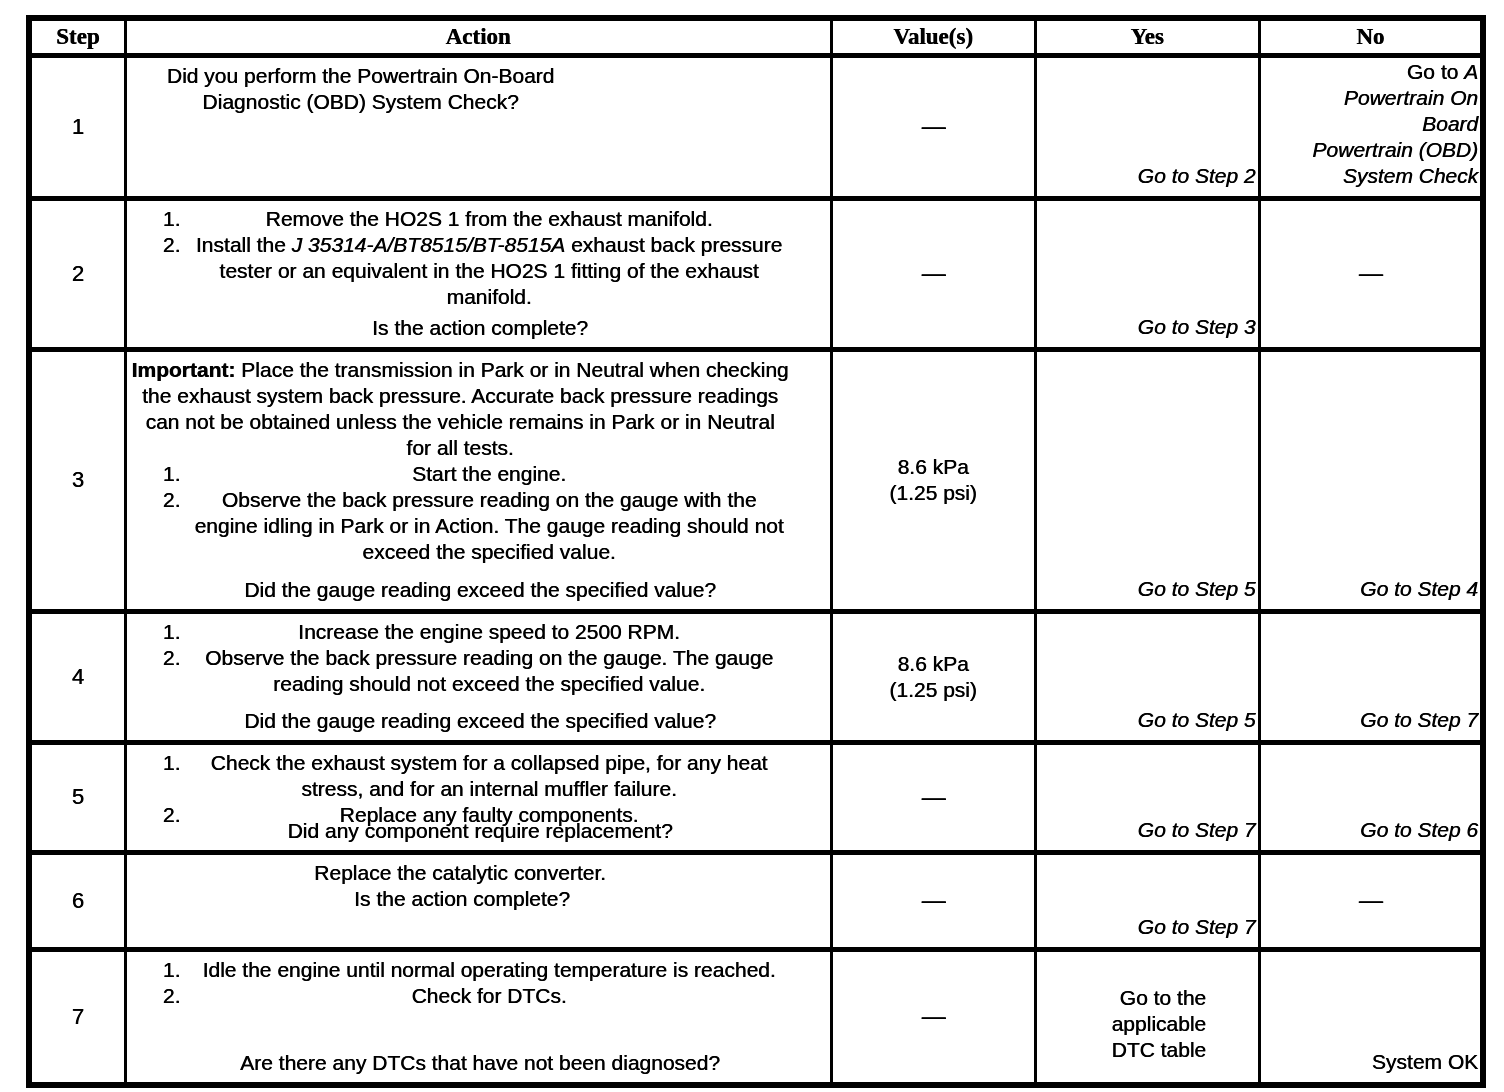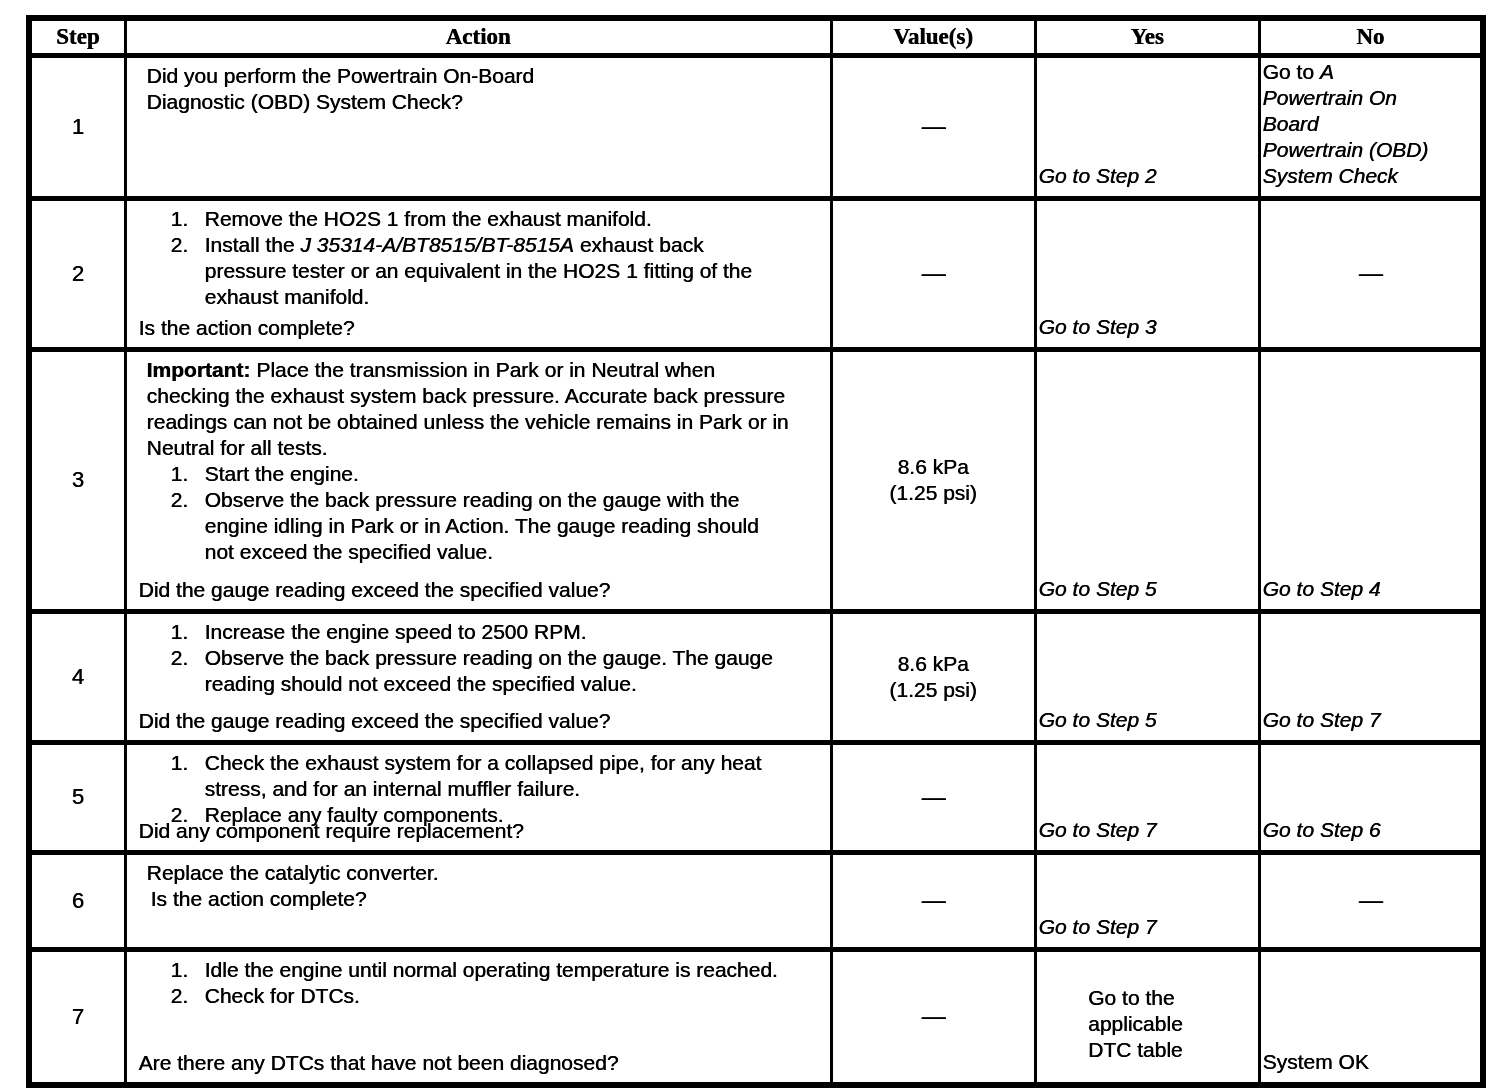--- a/index.html
+++ b/index.html
@@ -18,31 +18,31 @@
     border:3px solid var(--ink);
     border-top-width:5px; border-bottom-width:5px;
     padding:0; vertical-align:top; overflow:hidden;
   }
   .tbl th { font-size:23px; font-weight:bold; text-align:center; vertical-align:middle; }
   tr.hrow { height:37px;font-family:Liberation Serif, serif; }
   tr.r1 { height:143px; } tr.r2 { height:151px; } tr.r3 { height:262px; }
   tr.r4 { height:131px; } tr.r5 { height:110px; } tr.r6 { height:97px; }
   tr.r7 { height:136px; }
   td.c-step { text-align:center; vertical-align:middle; font-size:22px; }
-  td.c-action { position:relative; font-size:21px; line-height:26px; padding:5px 40px 6px 20px; }
+  td.c-action { position:relative; font-size:21px; line-height:26px; padding:5px 40px 6px 4px;text-align:center; }
   td.c-value { text-align:center; vertical-align:middle; font-size:21px; line-height:26px; }
   td.c-yes, td.c-no { position:relative; font-size:21px; line-height:26px; text-align:center; vertical-align:middle; }
   .dash { font-size:24px; letter-spacing:-1px; }
   .q1 { max-width:460px; }
   .list { margin-left:24px; }
   .li { display:flex; }
   .li .num { flex:0 0 34px; }
   .li .txt { flex:1 1 auto; }
   .qbottom { position:absolute; left:12px; right:8px; bottom:6px; }
-  .cbottom { position:absolute; left:2px; right:2px; bottom:7px; text-align:left; }
+  .cbottom { position:absolute; left:2px; right:2px; bottom:7px; text-align:right; }
   .it { font-style:italic; }
   .b { font-weight:bold; }
   .line2pad { padding-left:4px; }
   .yes7 { max-width:118px; margin:12px auto; }
   .no1 { line-height:26px; }
 </style>
 </head>
 <body>
 
 <div class="page">

